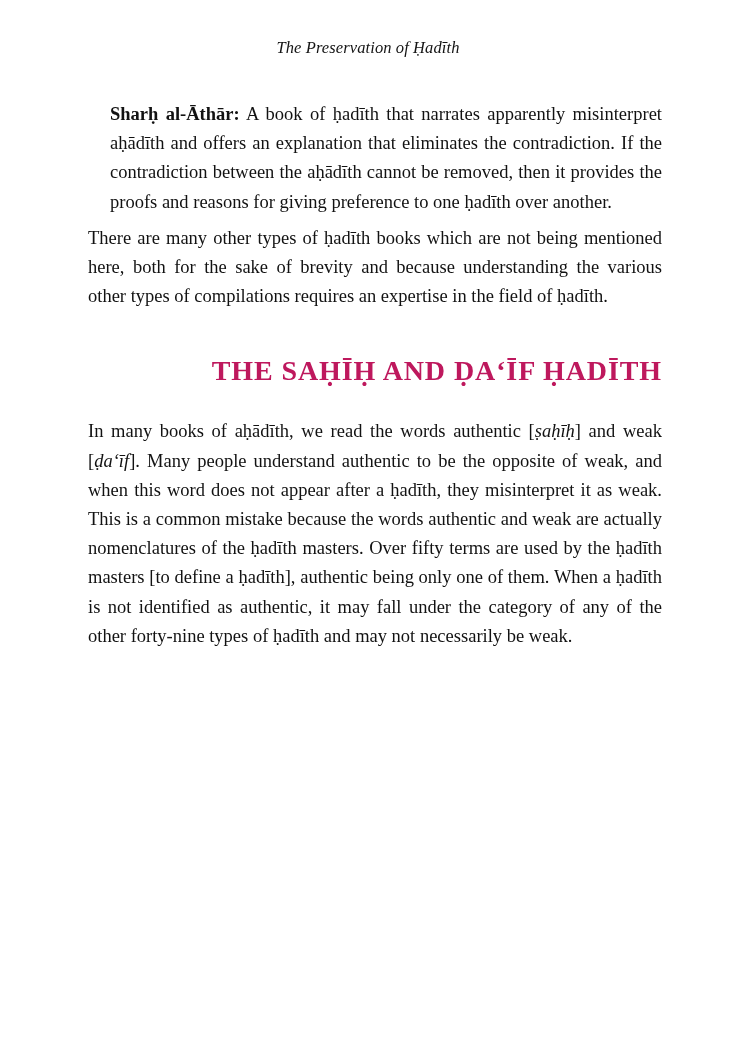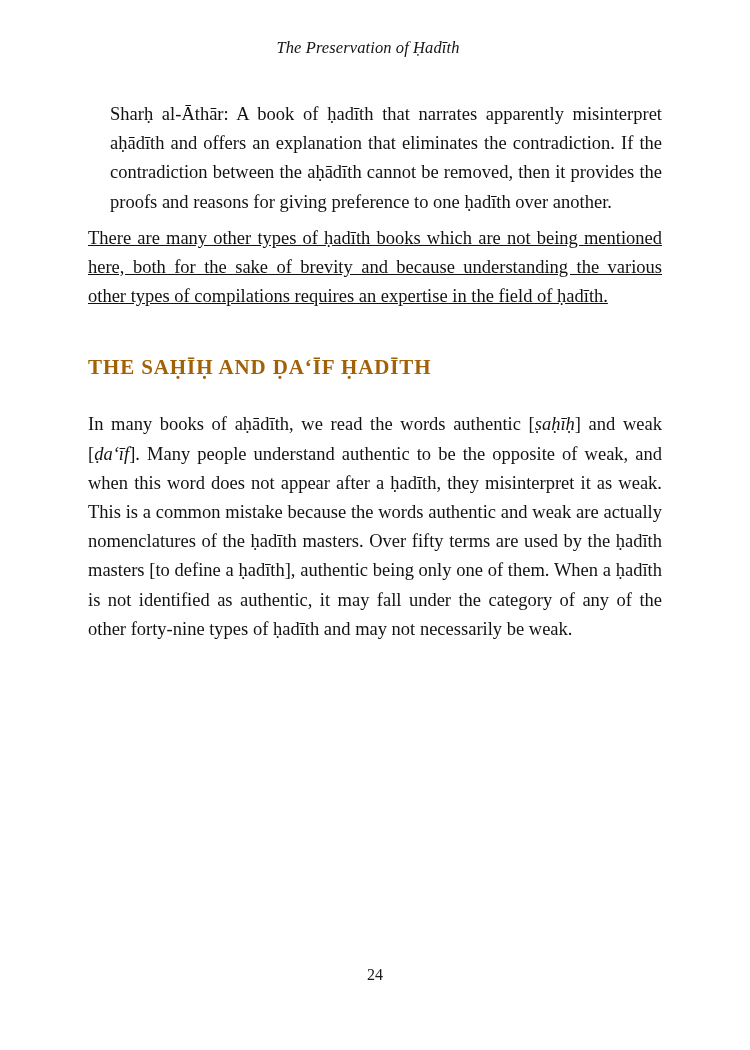--- a/index.html
+++ b/index.html
@@ -58,38 +58,37 @@
     margin-left: 22px;
     width: 552px;
     margin-bottom: 7px;
   }
   p.def:last-of-type {
     margin-bottom: 0;
   }
 
   p.flow {
     width: 574px;
-    text-decoration: underline;
   }
 
   .term {
-    font-weight: normal;
+    font-weight: bold;
   }
   .ital {
     font-style: italic;
   }
 
   
   .section-heading {
     margin-top: 44px;
     margin-bottom: 30px;
-    text-align: left;
-    font-size: 21px;
+    text-align: right;
+    font-size: 28px;
     letter-spacing: 0.9px;
-    color: #a16207;
+    color: #be185d;
     font-variant: normal;
     width: 574px;
   }
 
   
   .folio {
     position: absolute;
     top: 966px;
     left: 0;
     width: 750px;
@@ -113,15 +112,14 @@
 
 
     <p class="flow">There are many other types of ḥadīth books which are not being mentioned here, both for the sake of brevity and because understanding the various other types of compilations requires an expertise in the field of ḥadīth.</p>
 
     <h2 class="section-heading">THE SAḤĪḤ AND ḌAʻĪF ḤADĪTH</h2>
 
     <p><span>In many books of aḥādīth, we read the words authentic [</span><span class="ital">ṣaḥīḥ</span><span>] and weak [</span><span class="ital">ḍaʻīf</span><span>]. Many people understand authentic to be the opposite of weak, and when this word does not appear after a ḥadīth, they misinterpret it as weak. This is a common mistake because the words authentic and weak are actually nomenclatures of the ḥadīth masters. Over fifty terms are used by the ḥadīth masters [to define a ḥadīth], authentic being only one of them. When a ḥadīth is not identified as authentic, it may fall under the category of any of the other forty-nine types of ḥadīth and may not necessarily be weak.</span></p>
 
   </div>
 
-  <div class="folio">24</div>
 
 </div>
 
 </body></html>

